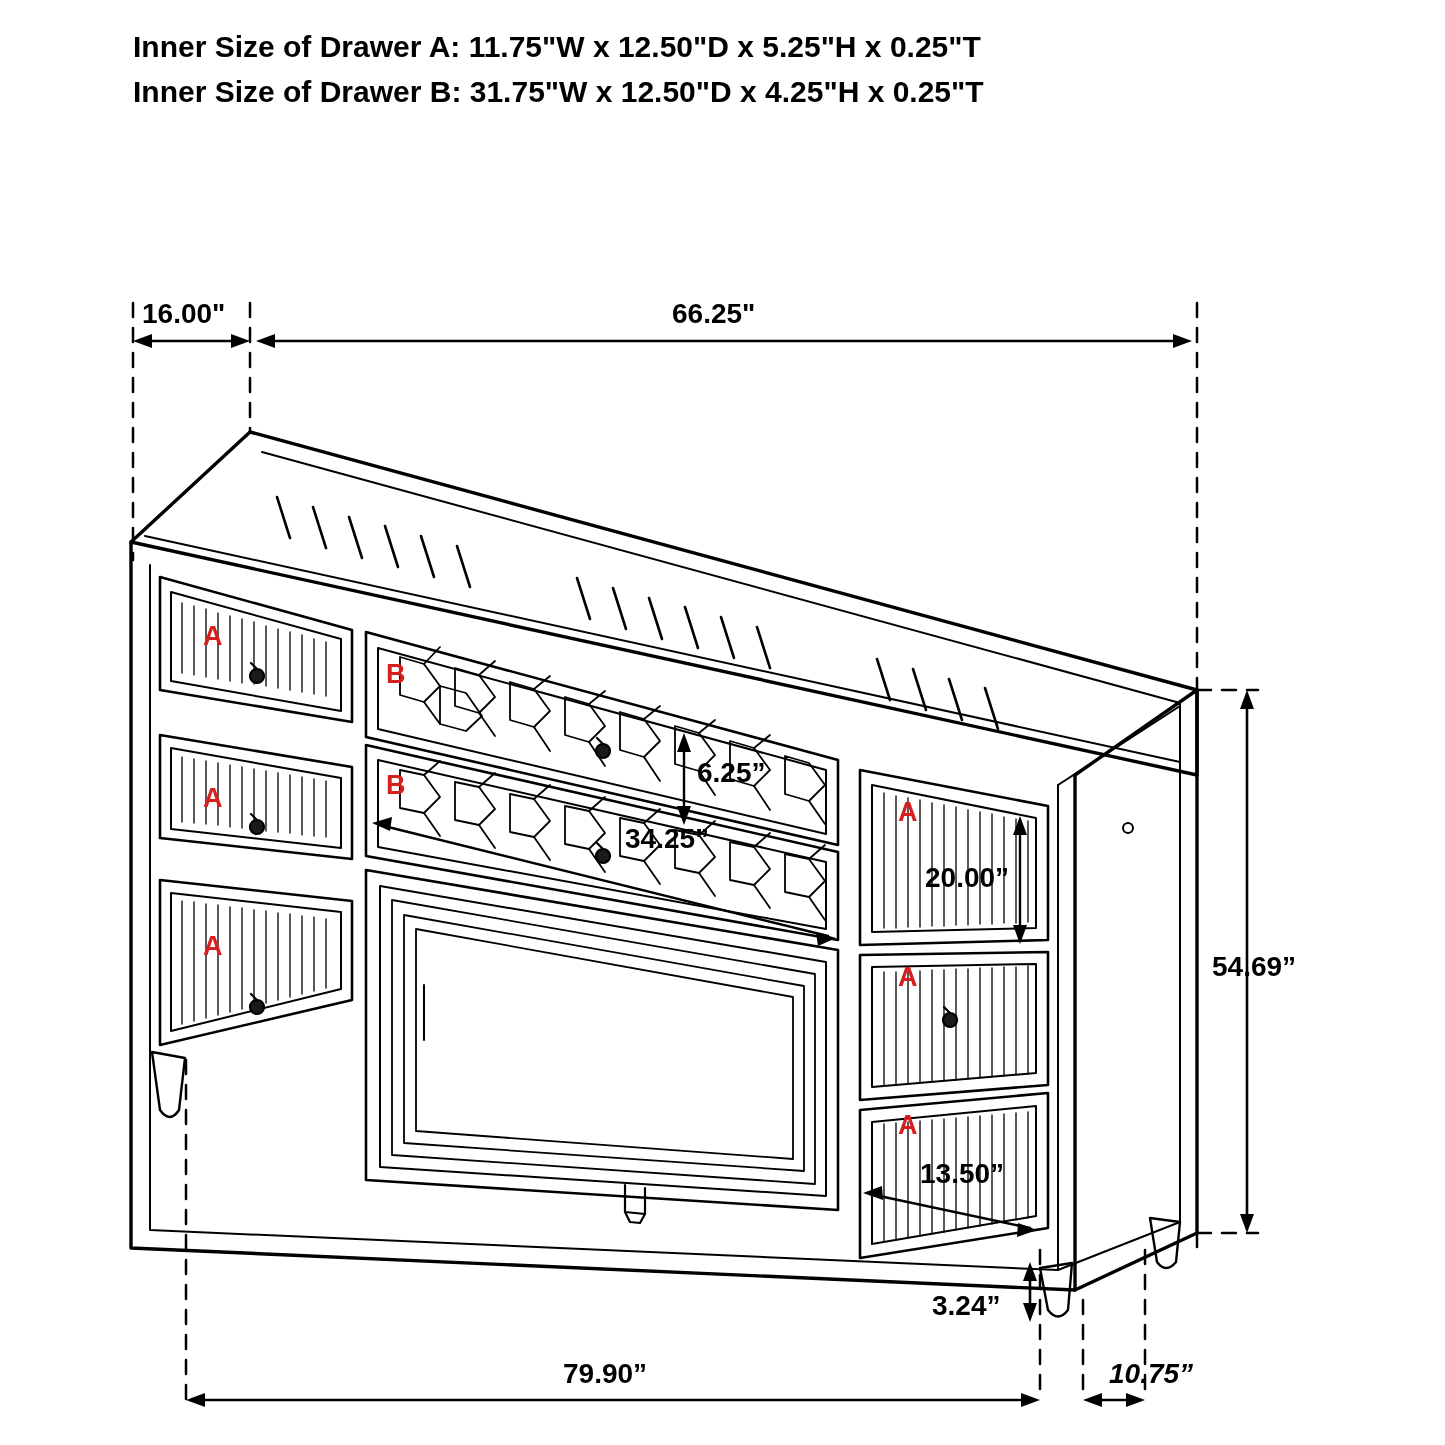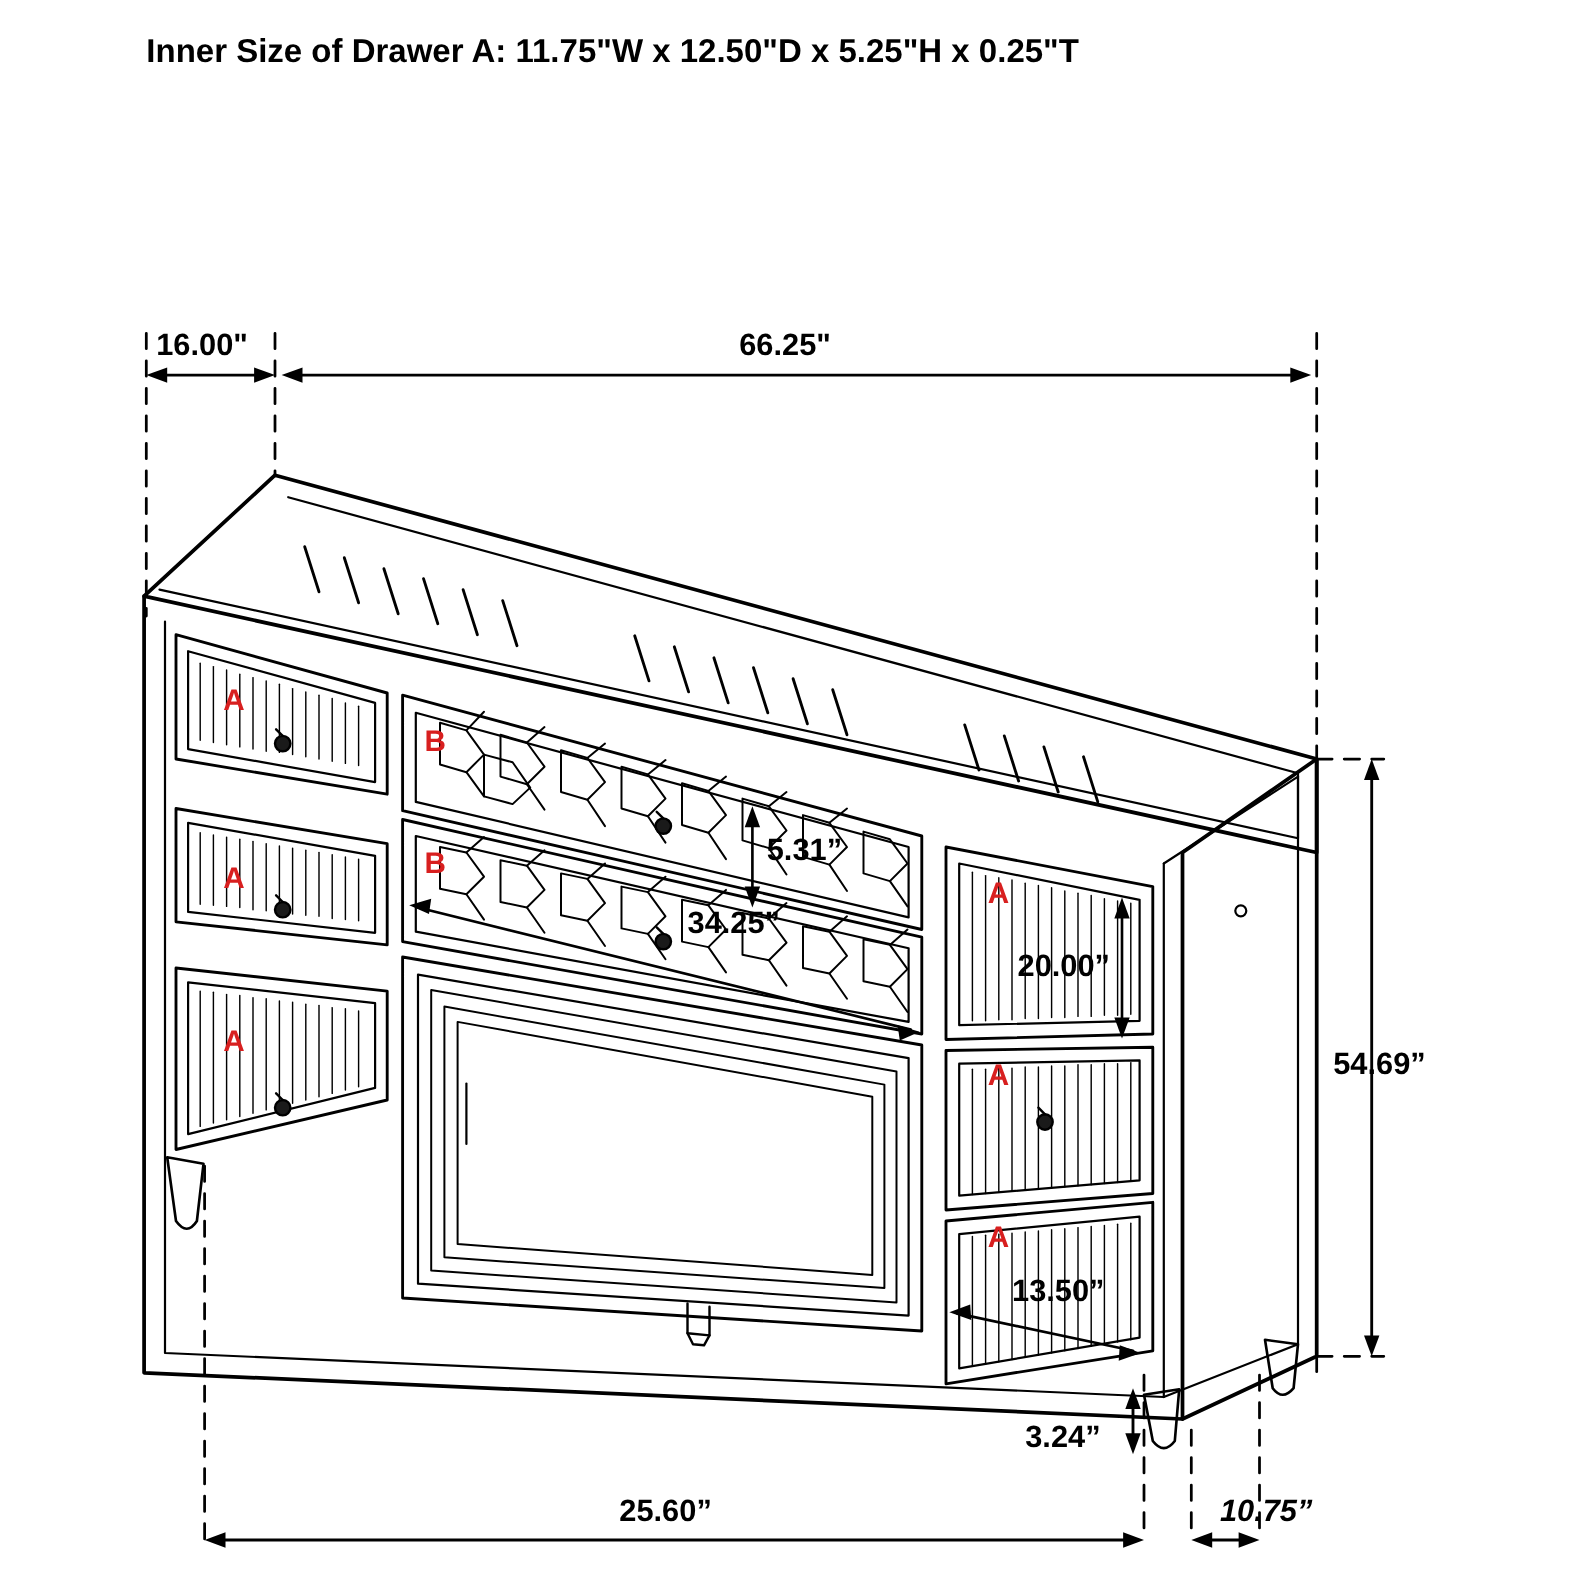--- a/index.html
+++ b/index.html
@@ -35,20 +35,21 @@
     white-space:nowrap;
   }
   svg{position:absolute;left:0;top:0;}
 </style>
 </head>
 <body>
 
 <div id="stage">
 
   <div class="hdr" id="hdr1">Inner Size of Drawer A: 11.75"W x 12.50"D x 5.25"H x 0.25"T</div>
+  <div class="hdr" id="hdr2">Inner Size of Drawer B: 31.75"W x 12.50"D x 4.25"H x 0.25"T</div>
 
   <svg width="1445" height="1445" viewBox="0 0 1445 1445">
     <g fill="none" stroke="#000" stroke-width="3" stroke-linejoin="round" stroke-linecap="round">
 
       <g stroke-width="2.5" stroke-dasharray="14,11">
         <line x1="133" y1="303" x2="133" y2="560"></line>
         <line x1="250" y1="303" x2="250" y2="432"></line>
         <line x1="1197" y1="303" x2="1197" y2="690"></line>
         <line x1="1197" y1="690" x2="1258" y2="690"></line>
         <line x1="1197" y1="1233" x2="1258" y2="1233"></line>
@@ -331,27 +332,27 @@
 
       <line x1="870" y1="1194" x2="1030" y2="1228" stroke-width="2.4"></line>
       <polygon points="863,1193 882,1186 883,1200" fill="#000" stroke="none"></polygon>
       <polygon points="1037,1230 1018,1223 1017,1237" fill="#000" stroke="none"></polygon>
 
     </g>
   </svg>
 
   <div class="dimlabel" style="left:142px;top:298px;">16.00"</div>
   <div class="dimlabel" style="left:672px;top:298px;">66.25"</div>
-  <div class="dimlabel" style="left:697px;top:757px;">5.31”</div>
+  <div class="dimlabel" style="left:697px;top:757px;">6.25”</div>
   <div class="dimlabel" style="left:625px;top:823px;">34.25”</div>
   <div class="dimlabel" style="left:925px;top:862px;">20.00”</div>
   <div class="dimlabel" style="left:1212px;top:951px;">54.69”</div>
   <div class="dimlabel" style="left:920px;top:1158px;">13.50”</div>
   <div class="dimlabel" style="left:932px;top:1290px;">3.24”</div>
-  <div class="dimlabel" style="left:563px;top:1358px;">25.60”</div>
+  <div class="dimlabel" style="left:563px;top:1358px;">79.90”</div>
   <div class="dimlabel" style="left:1109px;top:1358px;font-style:italic;">10.75”</div>
 
   <div class="dl-letter" style="left:203px;top:621px;">A</div>
   <div class="dl-letter" style="left:203px;top:783px;">A</div>
   <div class="dl-letter" style="left:203px;top:931px;">A</div>
   <div class="dl-letter" style="left:386px;top:659px;">B</div>
   <div class="dl-letter" style="left:386px;top:770px;">B</div>
   <div class="dl-letter" style="left:898px;top:797px;">A</div>
   <div class="dl-letter" style="left:898px;top:962px;">A</div>
   <div class="dl-letter" style="left:898px;top:1110px;">A</div>

